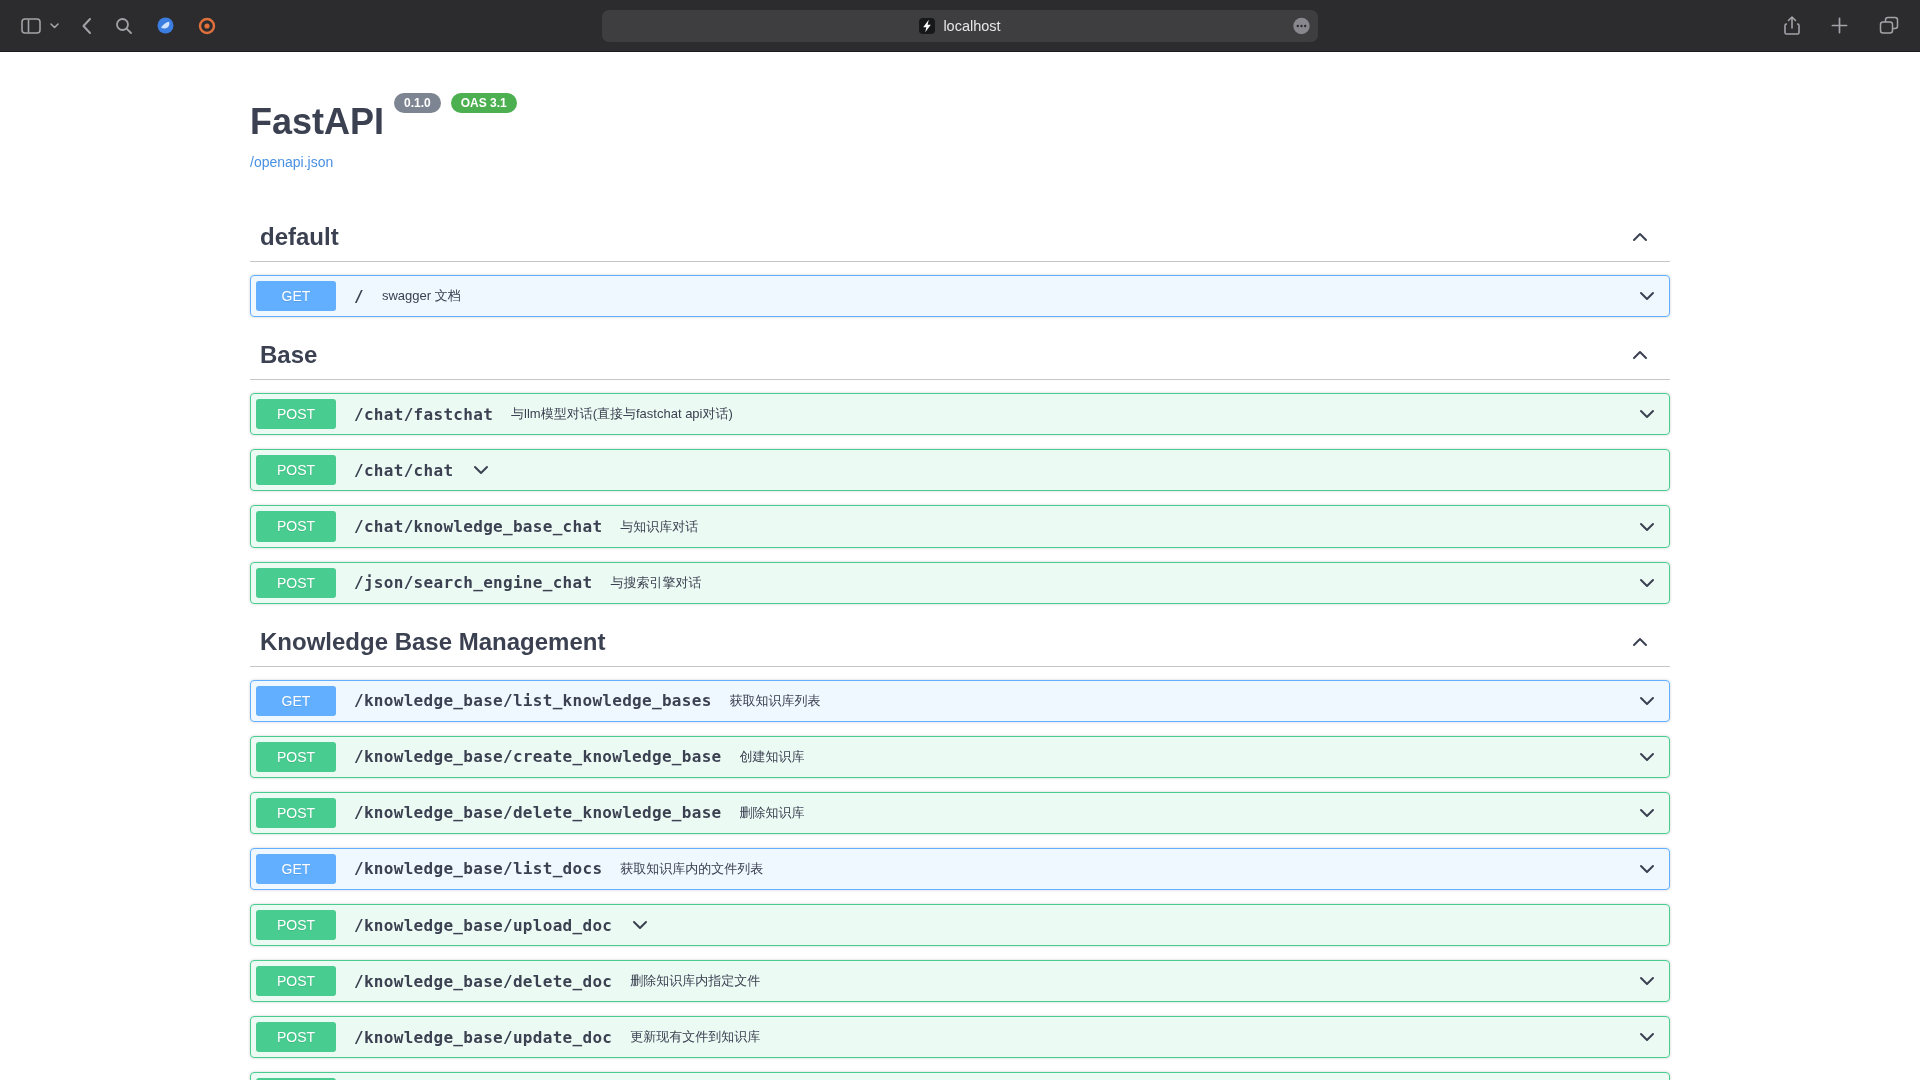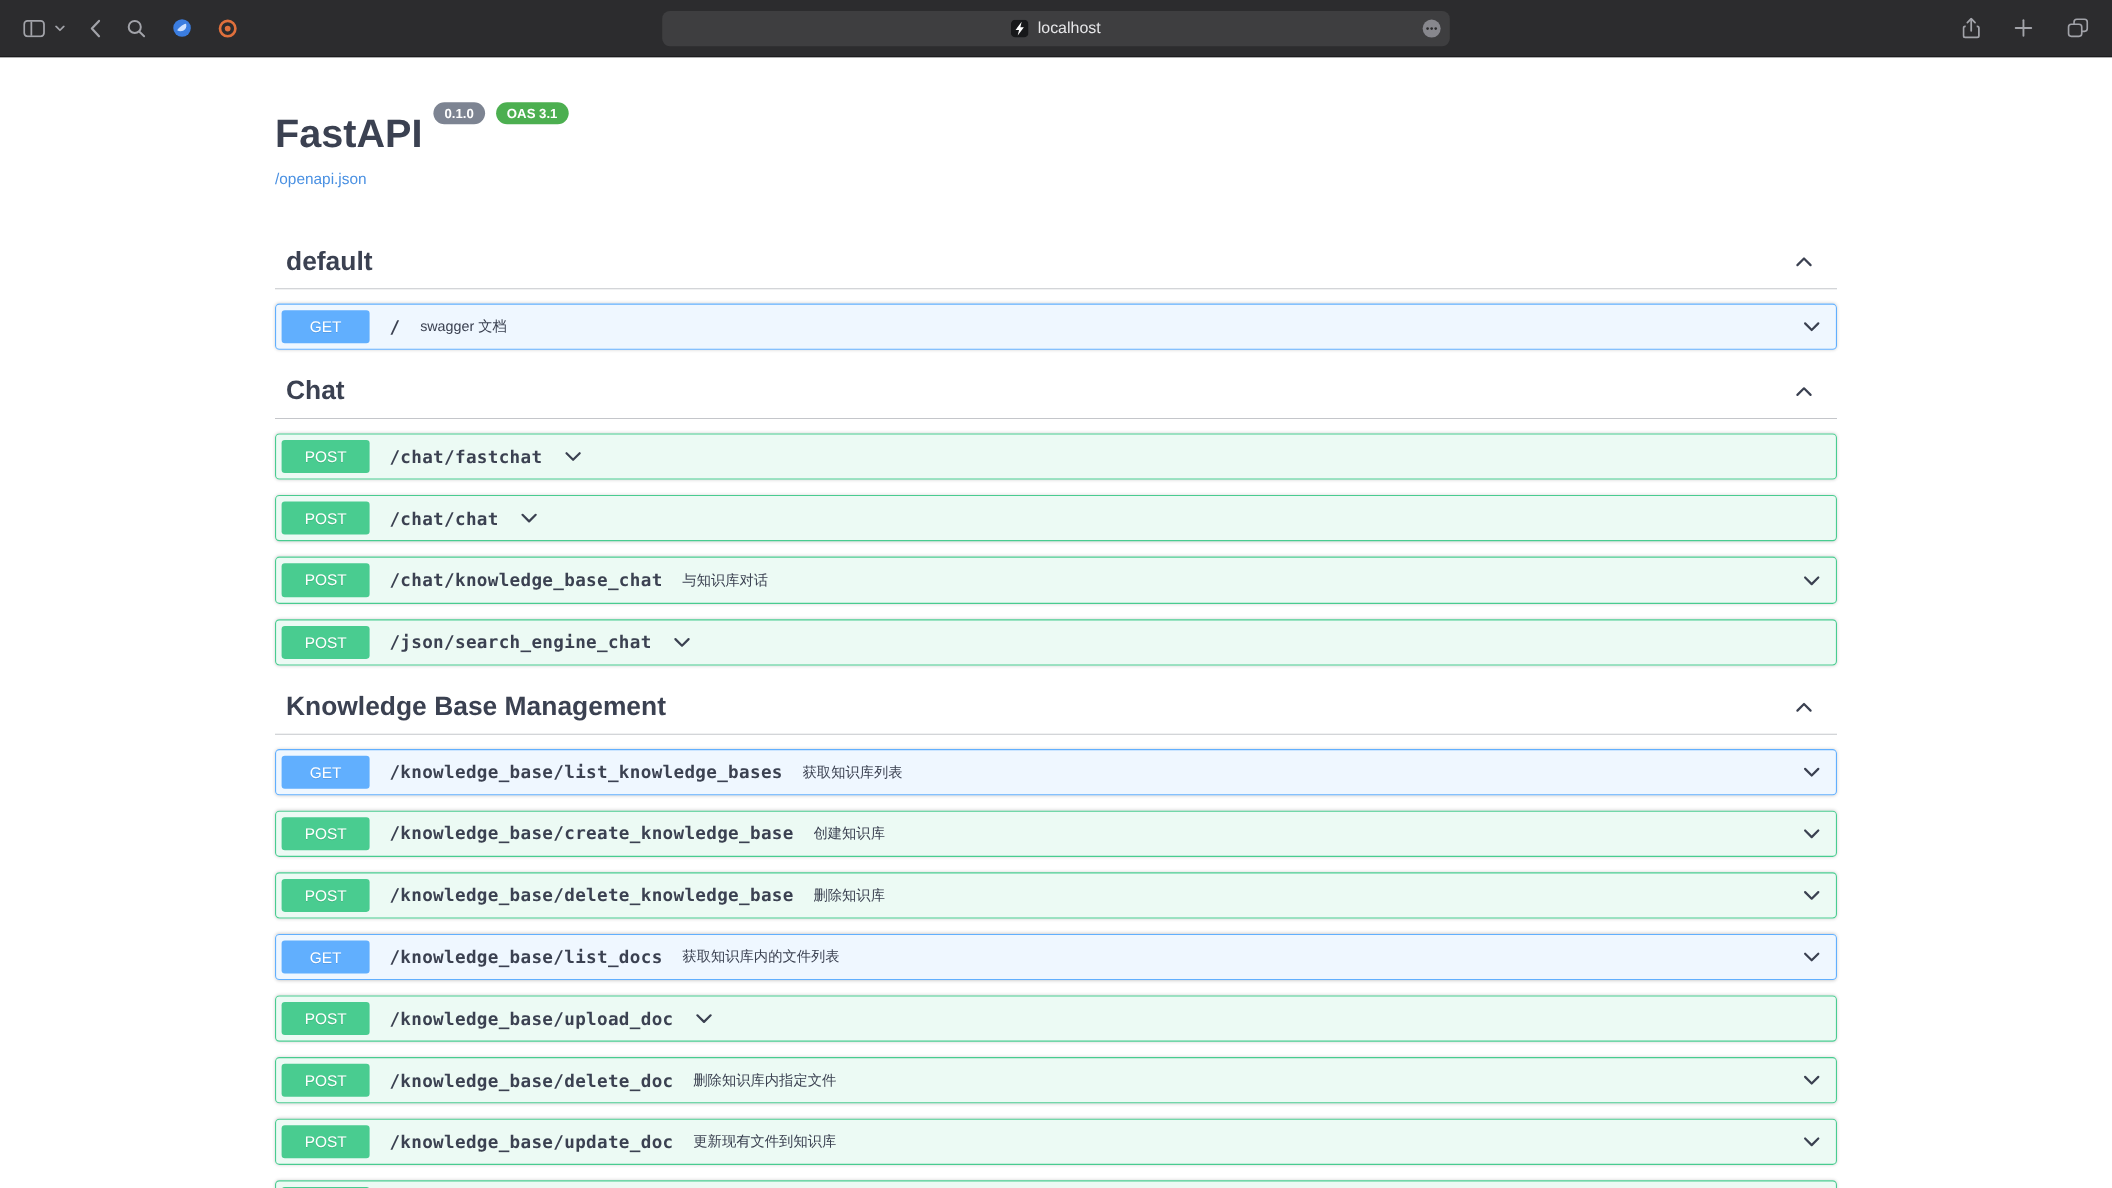--- a/index.html
+++ b/index.html
@@ -180,32 +180,33 @@
                       <path d="M4 7l6 6 6-6" fill="none" stroke="#3b4151" stroke-width="2" stroke-linecap="round" stroke-linejoin="round"></path>
                     </svg>
       </button>
     </div>
   </div>
 </div>
   </section>
 
   <section class="tag-section">
     <div class="opblock-tag">
-      <h3>Chat</h3>
+      <h3>Base</h3>
       <button class="arrow">
         <svg width="20" height="20" viewBox="0 0 20 20">
                   <path d="M4 13l6-6 6 6" fill="none" stroke="#3b4151" stroke-width="2" stroke-linecap="round" stroke-linejoin="round"></path>
                 </svg>
       </button>
     </div>
     <div class="ops">
   <div class="opblock post">
     <div class="opblock-summary">
       <span class="method">POST</span>
       <span class="path">/chat/fastchat</span>
+      <span class="desc">与llm模型对话(直接与fastchat api对话)</span>
       <button class="arrow">
         <svg width="20" height="20" viewBox="0 0 20 20">
                       <path d="M4 7l6 6 6-6" fill="none" stroke="#3b4151" stroke-width="2" stroke-linecap="round" stroke-linejoin="round"></path>
                     </svg>
       </button>
     </div>
   </div>
 
   <div class="opblock post">
     <div class="opblock-summary">
@@ -229,20 +230,21 @@
                       <path d="M4 7l6 6 6-6" fill="none" stroke="#3b4151" stroke-width="2" stroke-linecap="round" stroke-linejoin="round"></path>
                     </svg>
       </button>
     </div>
   </div>
 
   <div class="opblock post">
     <div class="opblock-summary">
       <span class="method">POST</span>
       <span class="path">/json/search_engine_chat</span>
+      <span class="desc">与搜索引擎对话</span>
       <button class="arrow">
         <svg width="20" height="20" viewBox="0 0 20 20">
                       <path d="M4 7l6 6 6-6" fill="none" stroke="#3b4151" stroke-width="2" stroke-linecap="round" stroke-linejoin="round"></path>
                     </svg>
       </button>
     </div>
   </div>
 </div>
   </section>
 

